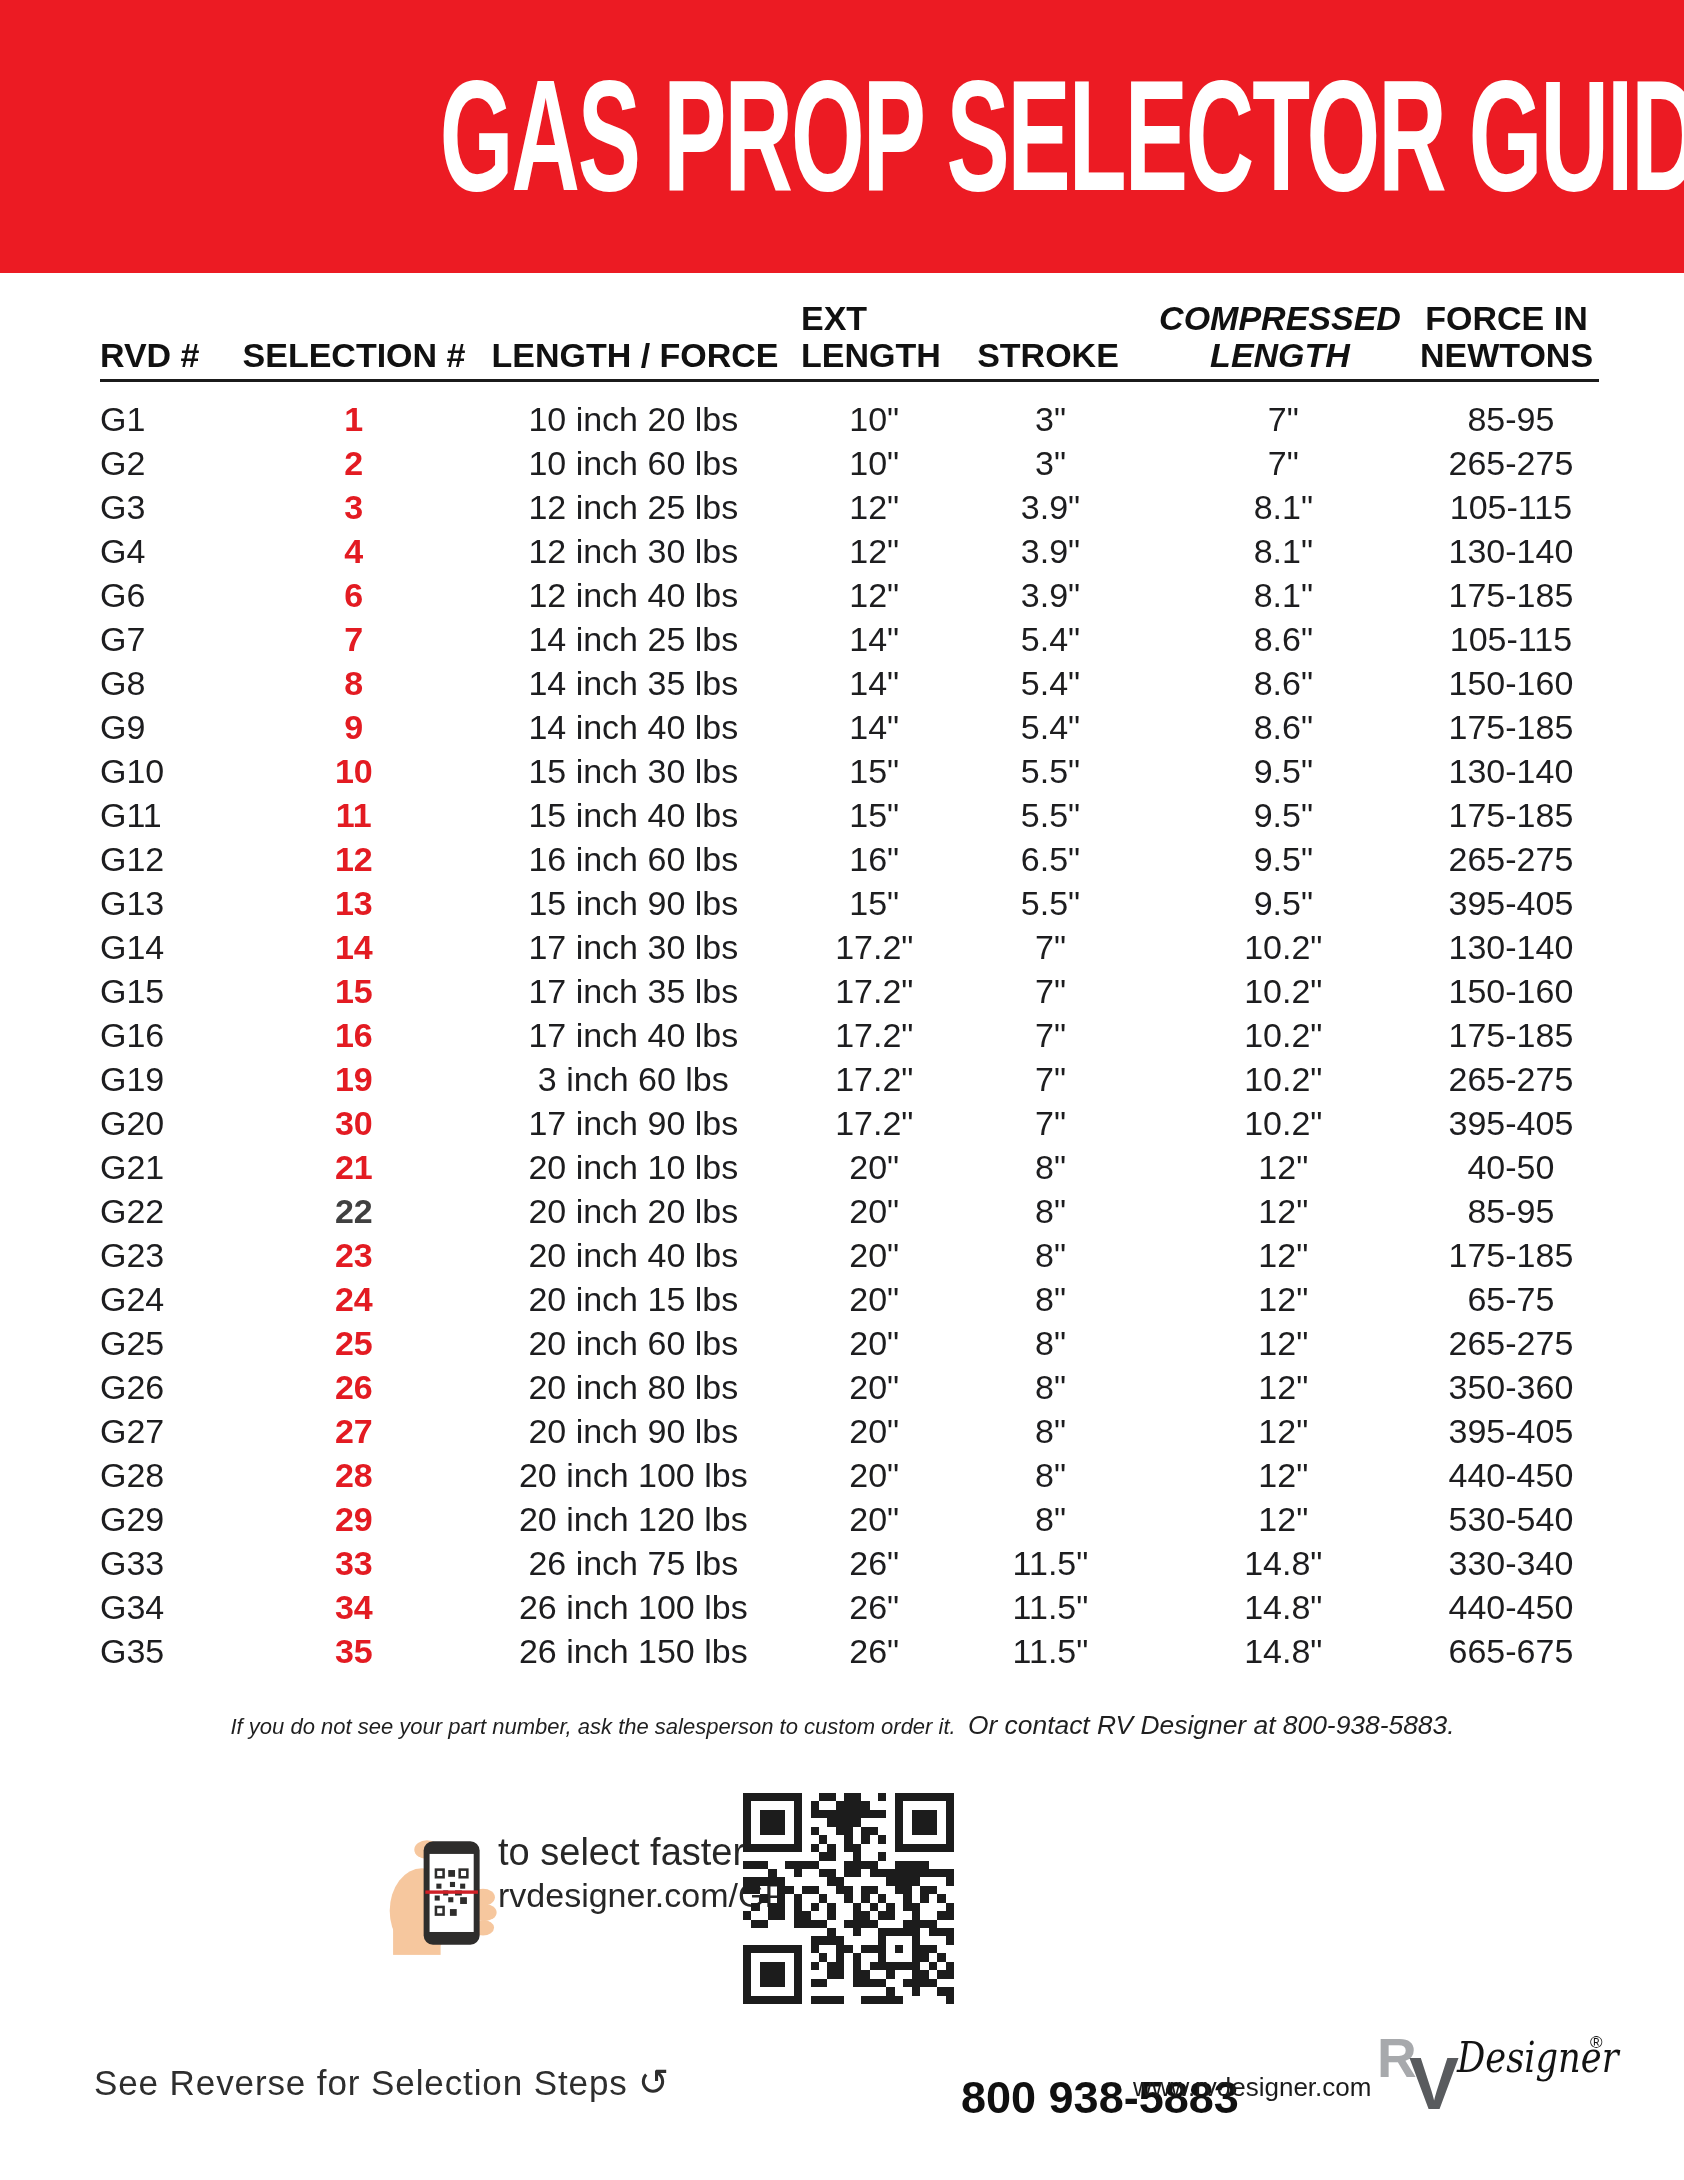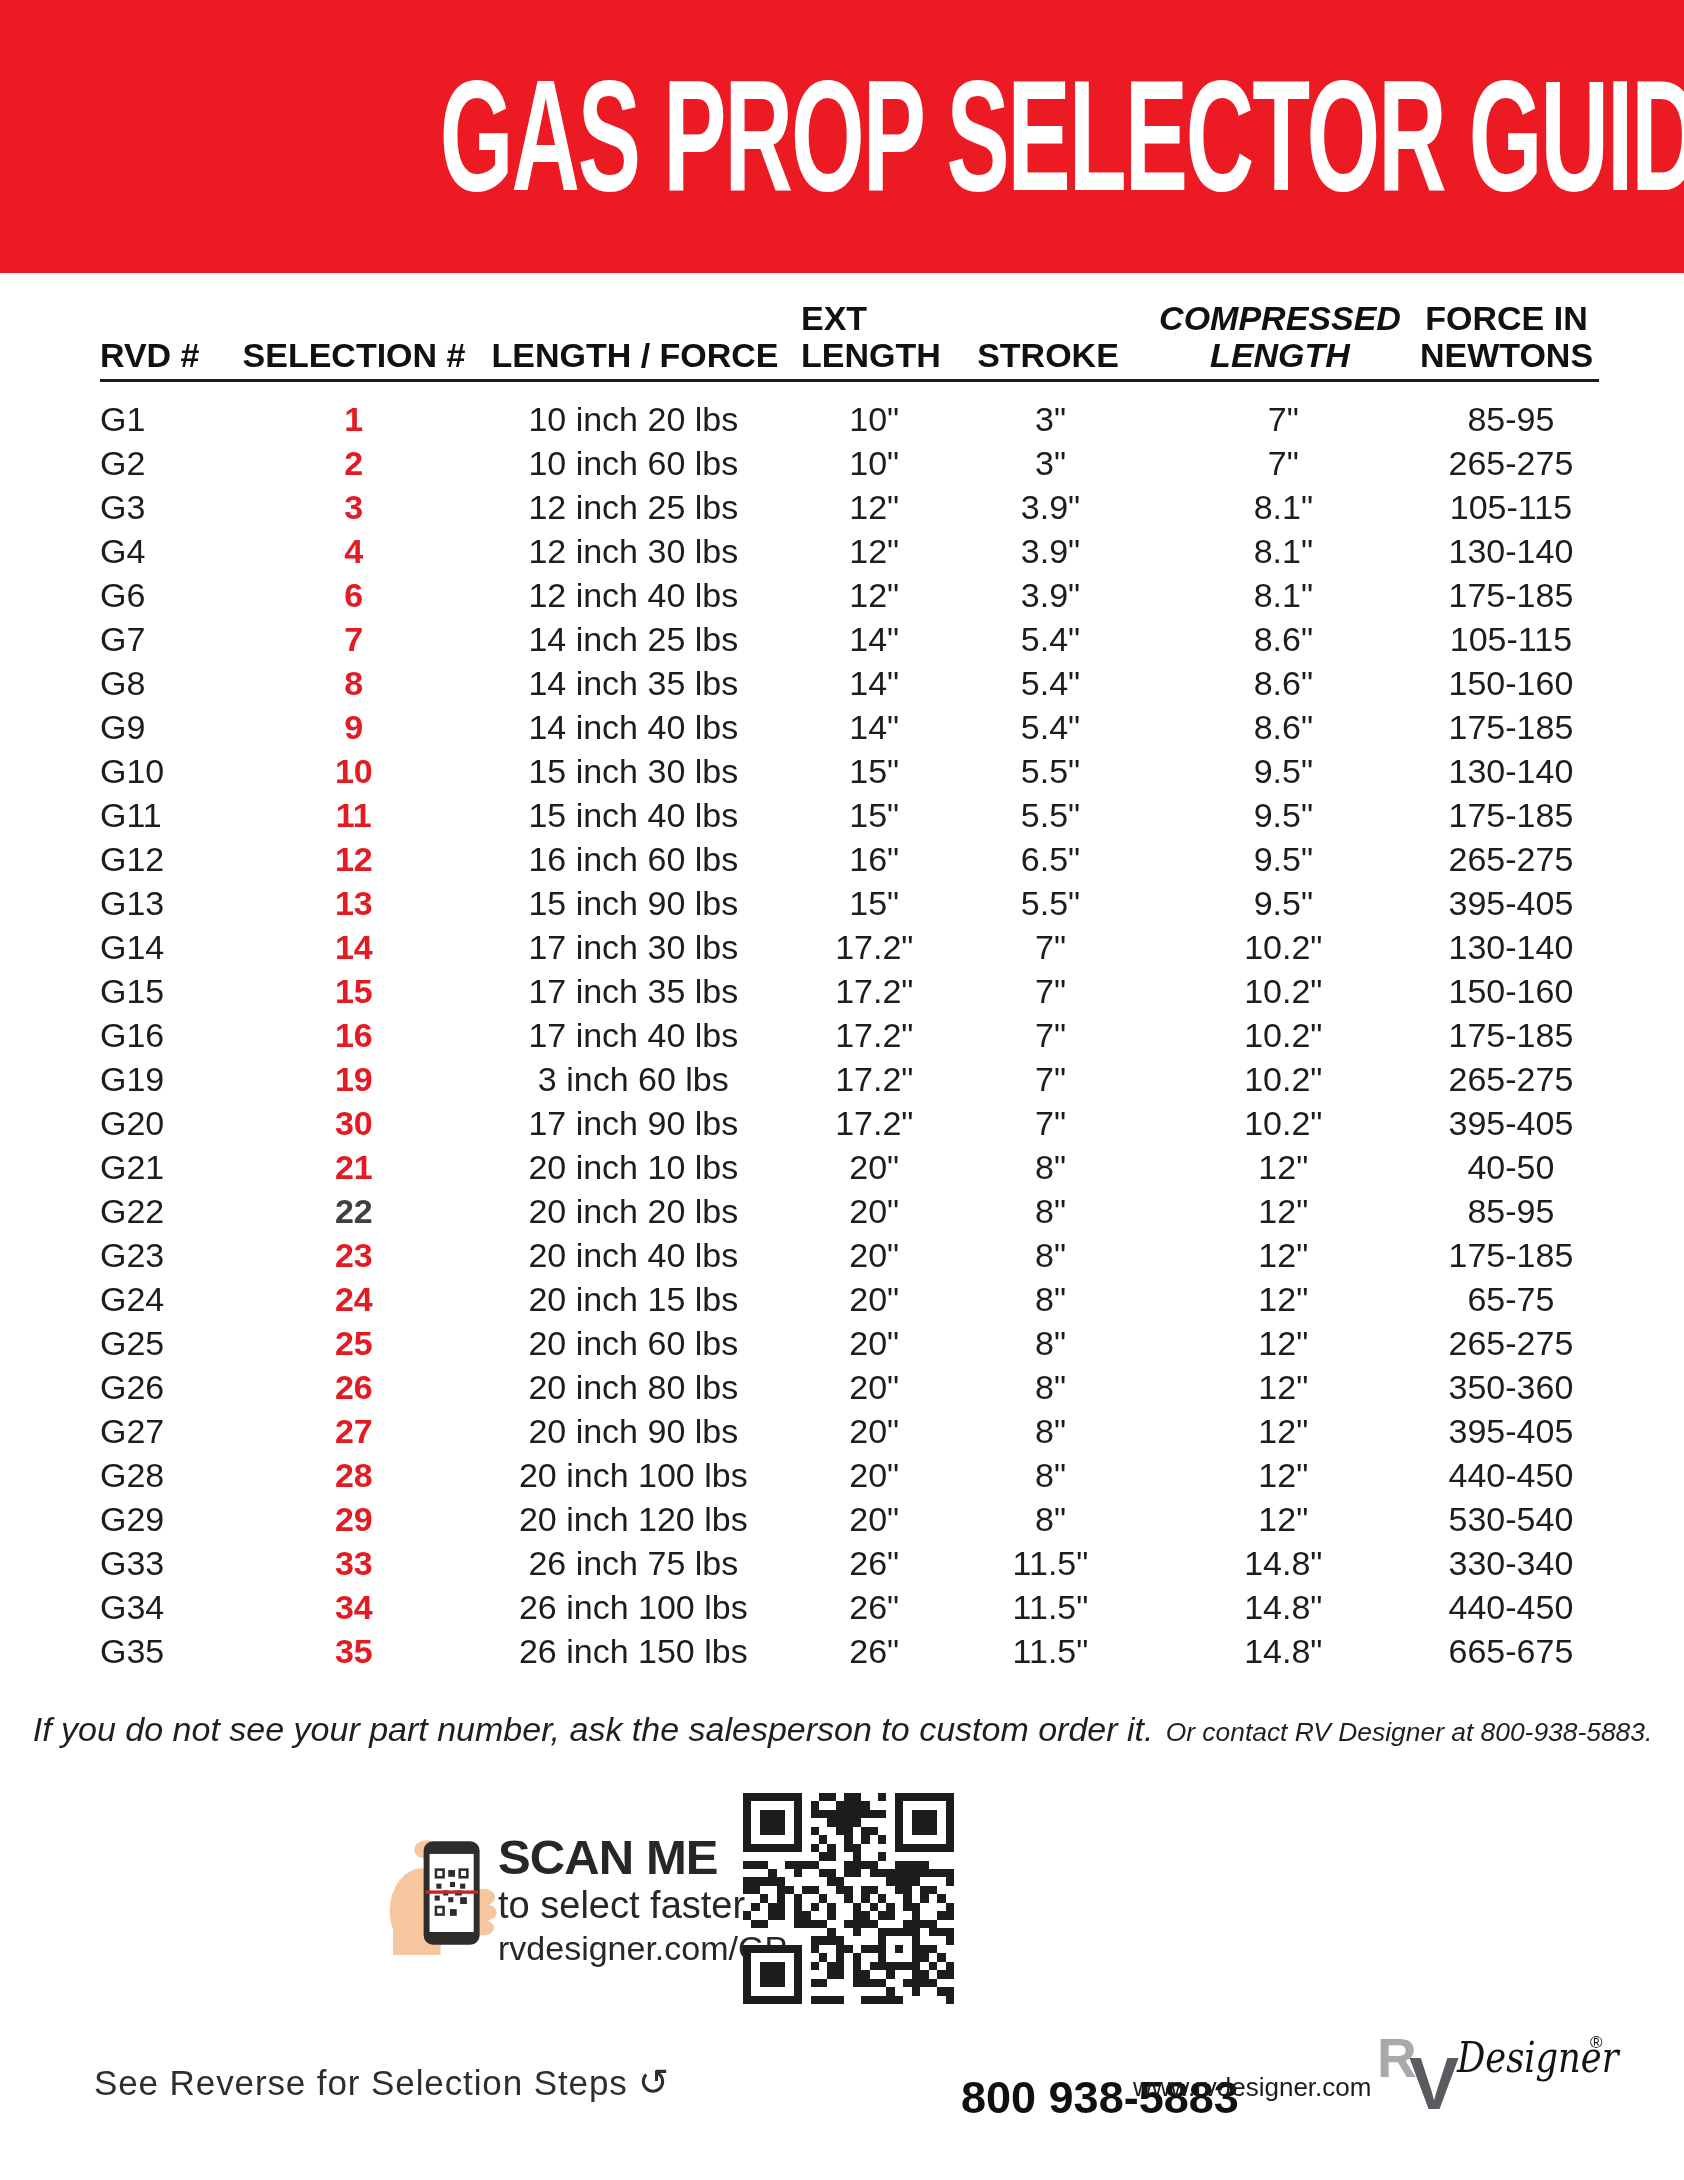--- a/index.html
+++ b/index.html
@@ -35,21 +35,21 @@
   .col-compressed_length{width:268px;text-align:center;}
   .col-force_newtons{width:185px;text-align:center;}
 
   .th.col-ext_length{text-align:left;}
   .th.col-compressed_length{font-style:italic;}
   .td.col-selection{font-weight:700;color:#e31b22;}
 
   
   .footnote{position:absolute;left:0;top:1710px;width:100%;text-align:center;
             font-style:italic;color:#1f1f1f;white-space:nowrap;}
-  .footnote .main{font-size:34px;}
+  .footnote .main{font-size:22px;}
   .footnote .secondary{font-size:26.4px;margin-left:8.5px;}
 
   
   .scan-phone{position:absolute;left:388px;top:1836px;width:112px;height:119px;}
   .scan-text{position:absolute;left:498px;top:1831px;color:#272727;}
   .scan-title{font-size:49px;line-height:53px;font-weight:700;letter-spacing:-0.9px;}
   .scan-sub{font-size:38px;line-height:43px;font-weight:400;}
   .scan-url{font-size:34px;line-height:43px;font-weight:400;}
   .qr{position:absolute;left:743px;top:1793px;width:211px;height:211px;}
 
@@ -395,21 +395,20 @@
       <rect x="79" y="64" width="8" height="6"></rect>
     <rect x="55" y="70" width="6" height="6"></rect>
       <rect x="71" y="72" width="6" height="6"></rect>
     <rect x="85" y="72" width="8" height="8"></rect>
       <rect x="73" y="86" width="8" height="8"></rect>
   </g>
   <rect x="44" y="64" width="62" height="4" fill="#cf2027"></rect>
 </svg>
 
 <div class="scan-text">
-  <div class="scan-title">SCAN ME</div>
   <div class="scan-sub">to select faster</div>
   <div class="scan-url">rvdesigner.com/GP</div>
 </div>
 
 <svg class="qr" id="qr-svg" viewBox="0 0 25 25" shape-rendering="crispEdges">
     <rect x="9" y="0" width="1" height="1" fill="#1c1c1c"></rect>
     <rect x="10" y="0" width="1" height="1" fill="#1c1c1c"></rect>
     <rect x="12" y="0" width="1" height="1" fill="#1c1c1c"></rect>
     <rect x="13" y="0" width="1" height="1" fill="#1c1c1c"></rect>
     <rect x="16" y="0" width="1" height="1" fill="#1c1c1c"></rect>

